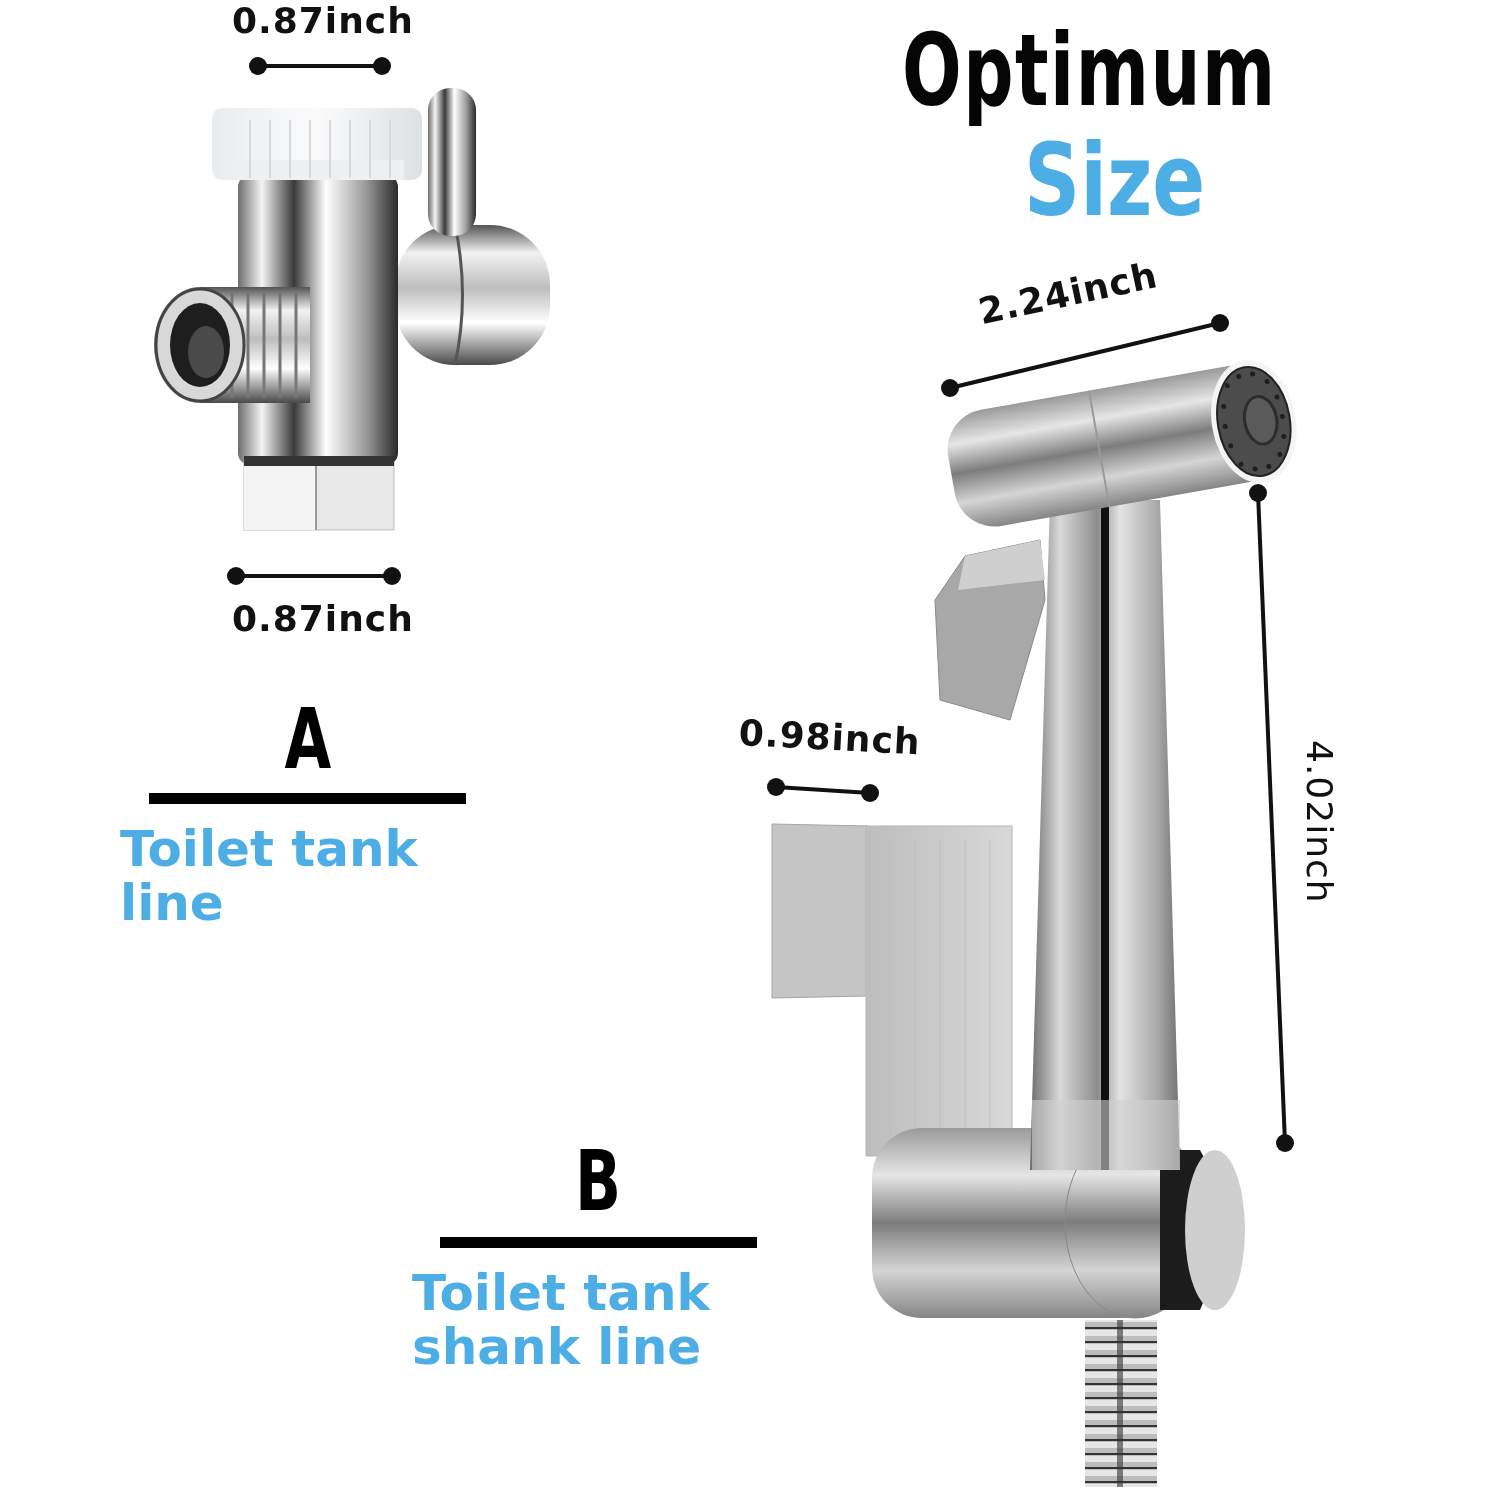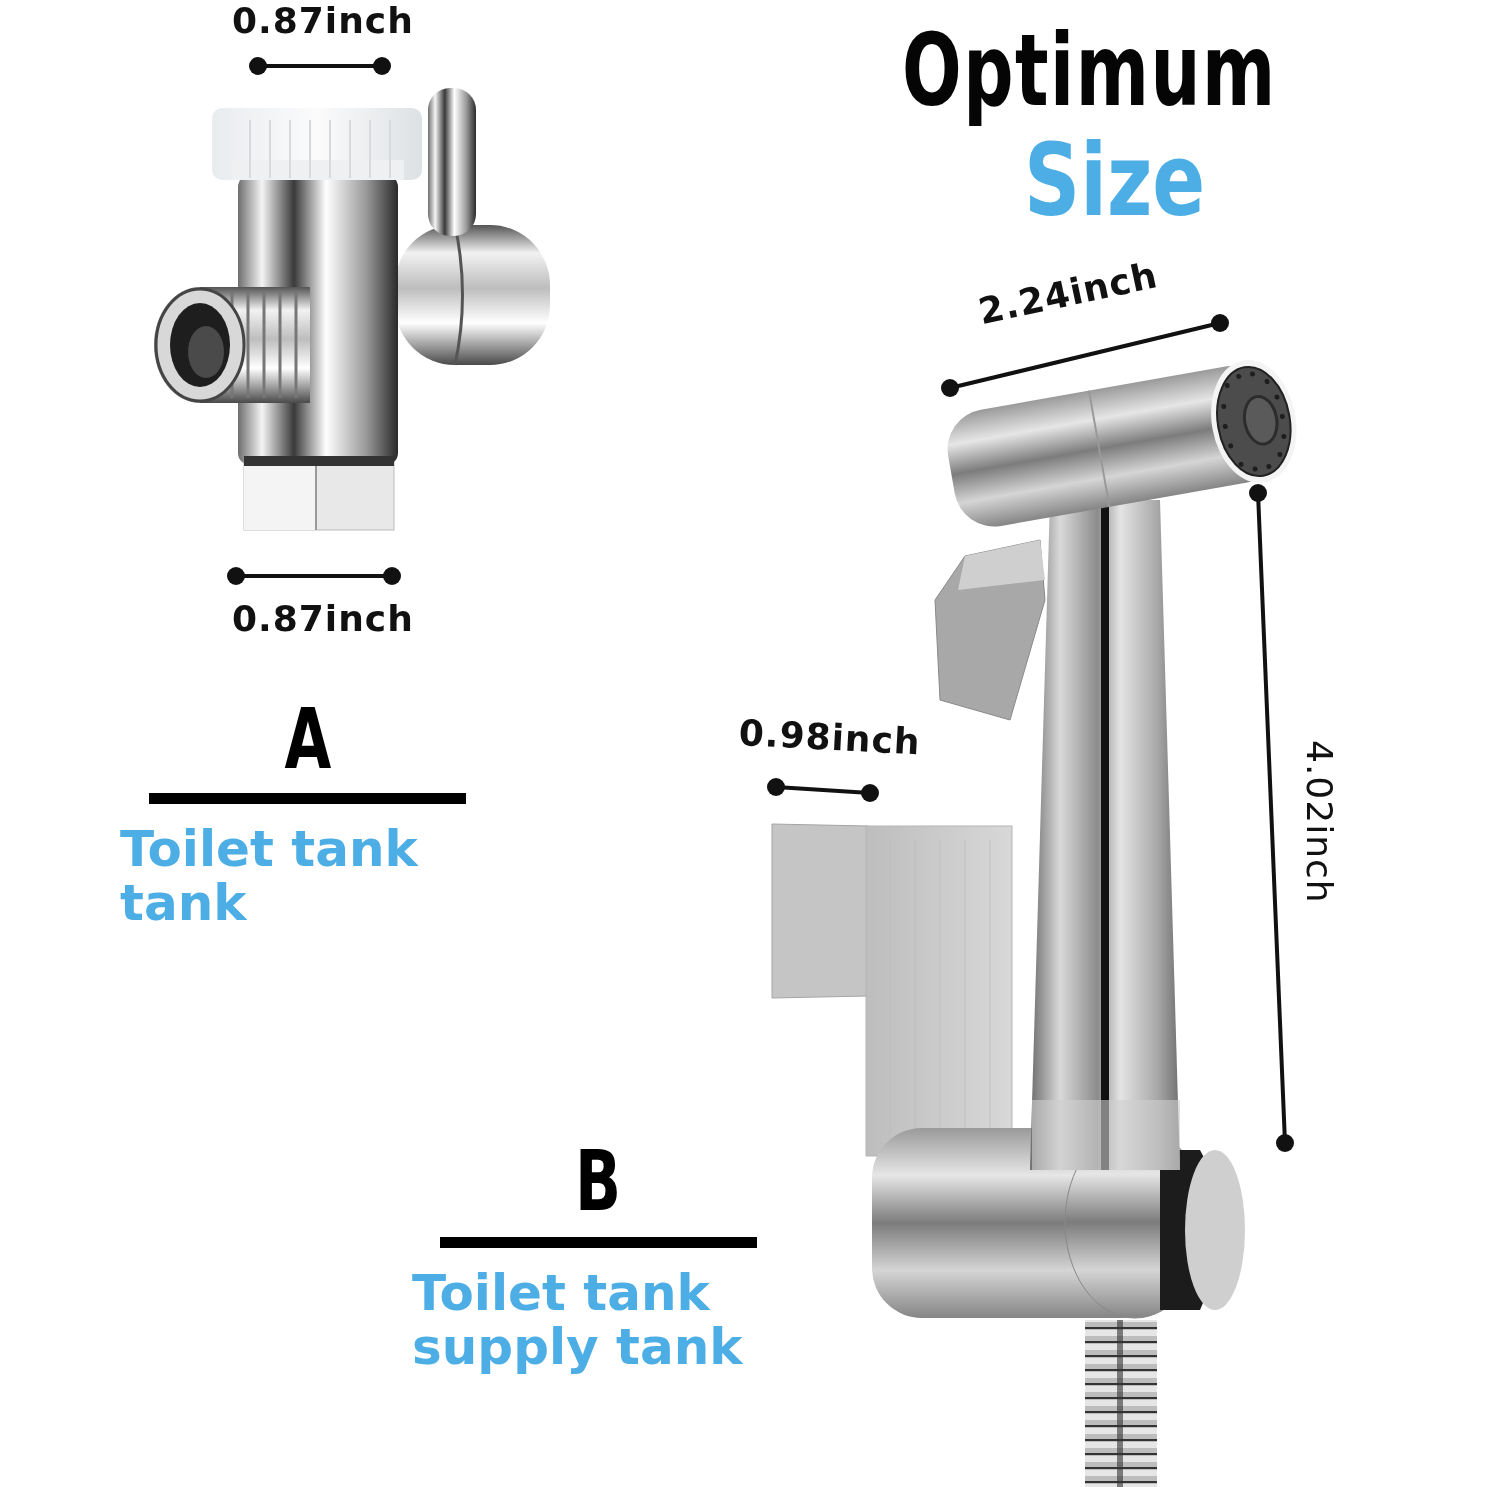--- a/index.html
+++ b/index.html
@@ -93,28 +93,28 @@
   <line x1="236" y1="576" x2="392" y2="576" stroke="#111" stroke-width="4"></line>
   <circle cx="236" cy="576" r="9" fill="#111"></circle>
   <circle cx="392" cy="576" r="9" fill="#111"></circle>
 </svg>
 <div class="abs dim-label" style="left:232px; top:598px;">0.87inch</div>
 
 <div class="abs letter" style="left:258px; top:690px; width:100px;">A</div>
 <div class="abs rule" style="left:149px; top:793px; width:317px;"></div>
 <div class="abs desc" style="left:120px; top:822px; width:376px; color:#4DAEE6;">
   <div>Toilet tank</div>
-  <div>tank</div>
+  <div>line</div>
 </div>
 
 <div class="abs letter" style="left:548px; top:1132px; width:100px;">B</div>
 <div class="abs rule" style="left:440px; top:1237px; width:317px;"></div>
 <div class="abs desc" style="left:412px; top:1266px; width:372px; color:#4DAEE6;">
   <div>Toilet tank</div>
-  <div>supply tank</div>
+  <div>shank line</div>
 </div>
 
 <div class="abs dim-label" style="left:975px; top:292px; transform:rotate(-12deg); transform-origin:left top;">2.24inch</div>
 <svg style="left:0;top:0" width="1" height="1">
   <line x1="950" y1="388" x2="1220" y2="323" stroke="#111" stroke-width="4"></line>
   <circle cx="950" cy="388" r="9" fill="#111"></circle>
   <circle cx="1220" cy="323" r="9" fill="#111"></circle>
 </svg>
 
 <svg style="left:0;top:0" width="1" height="1">

